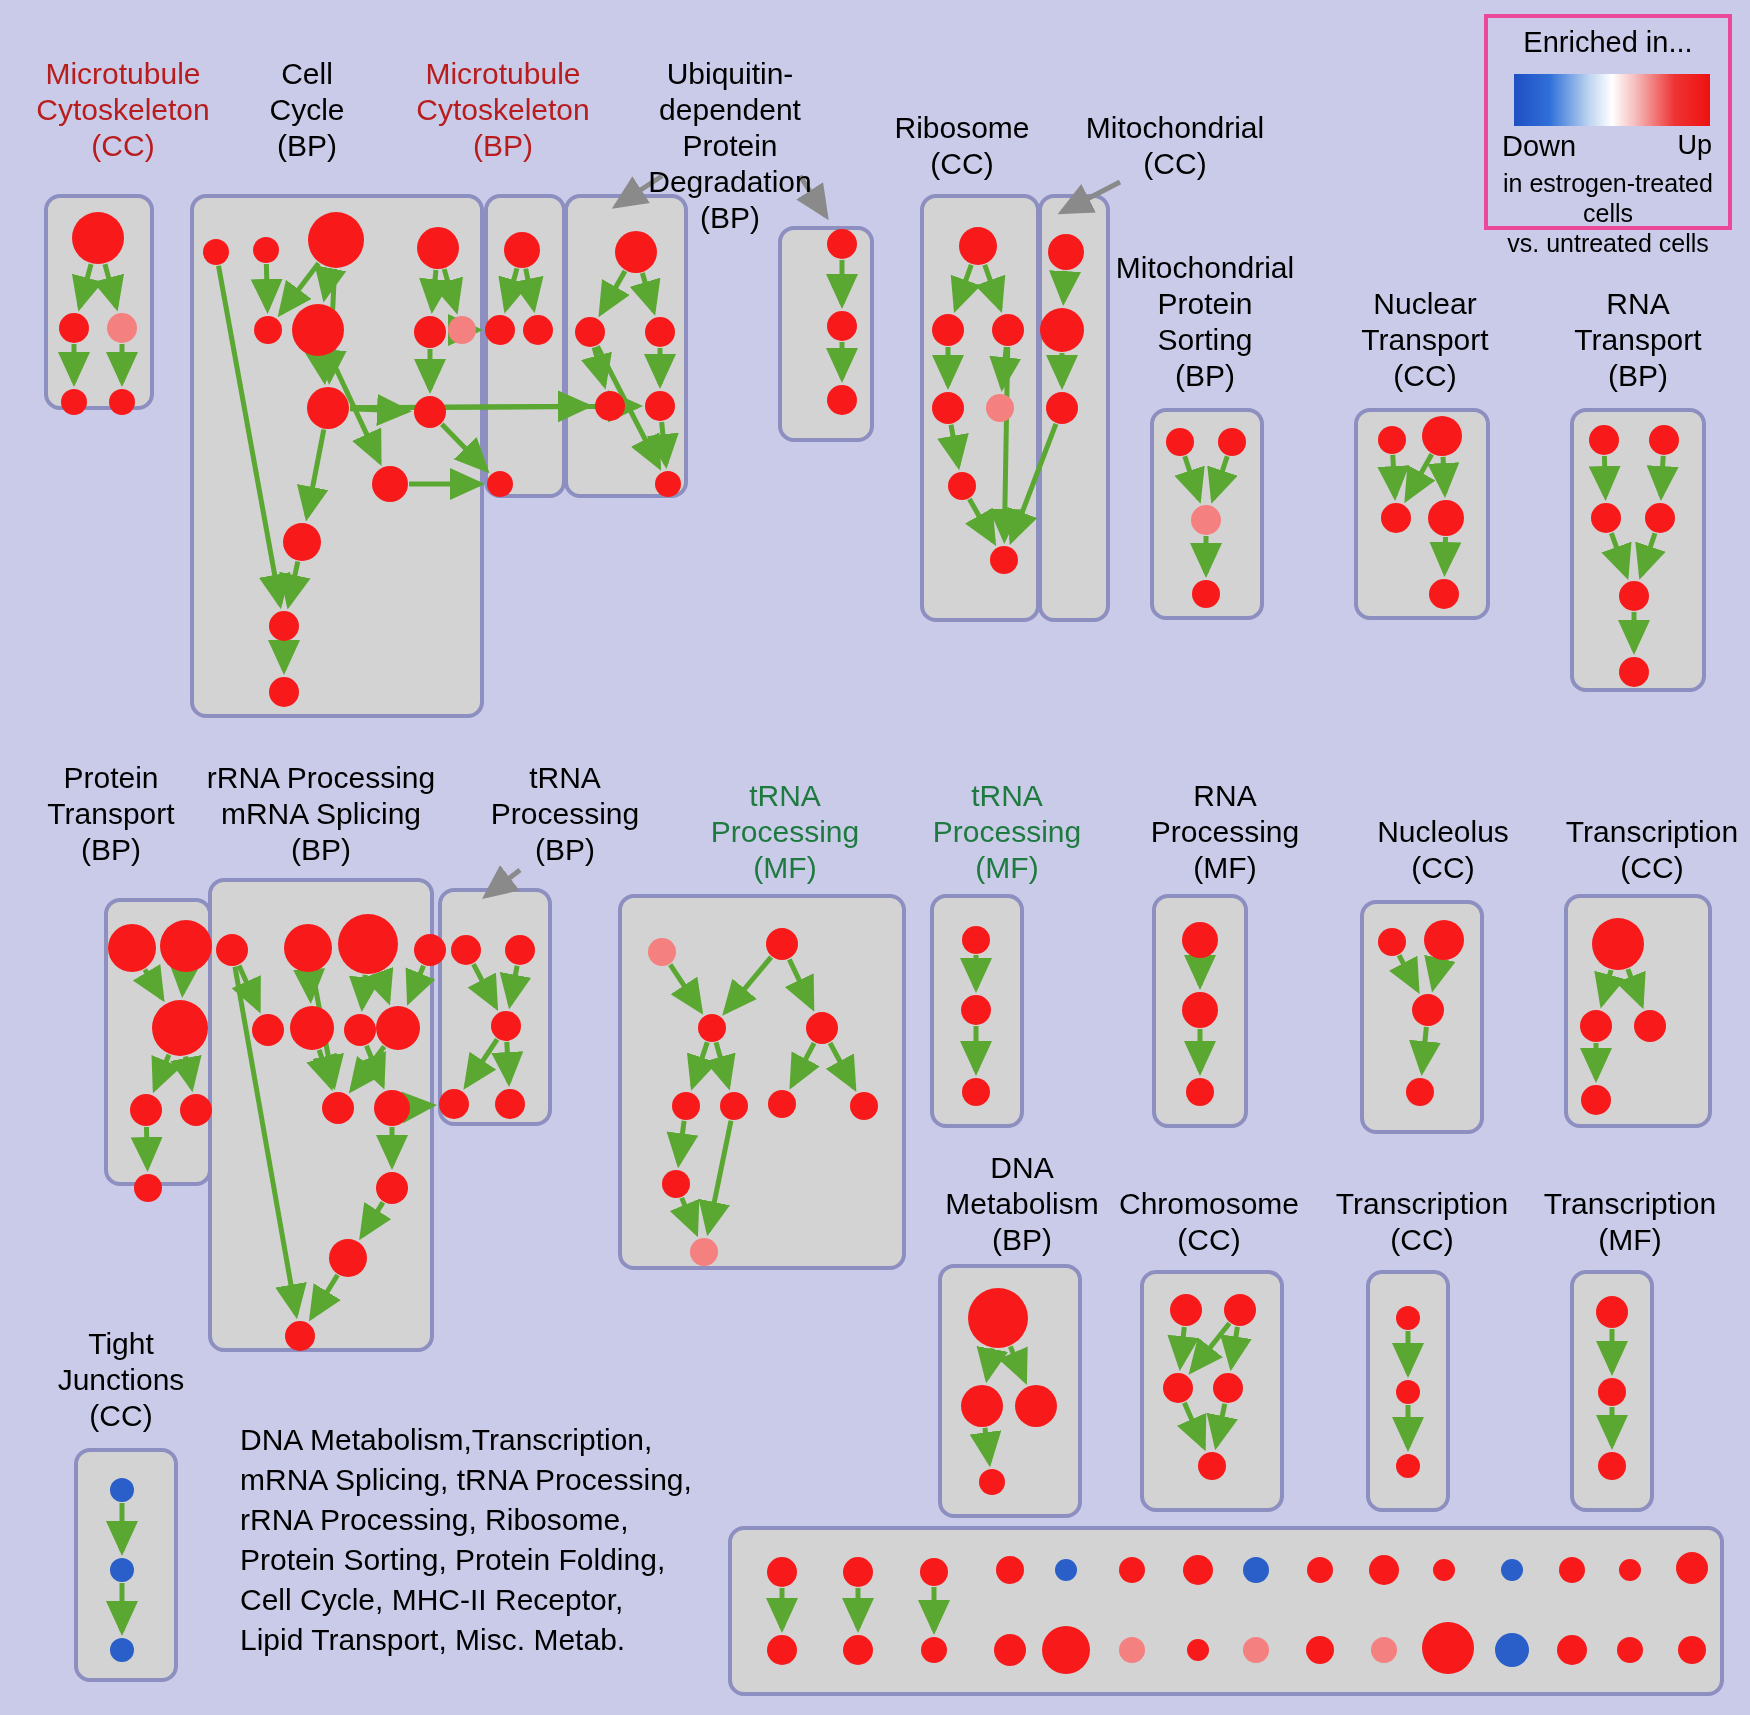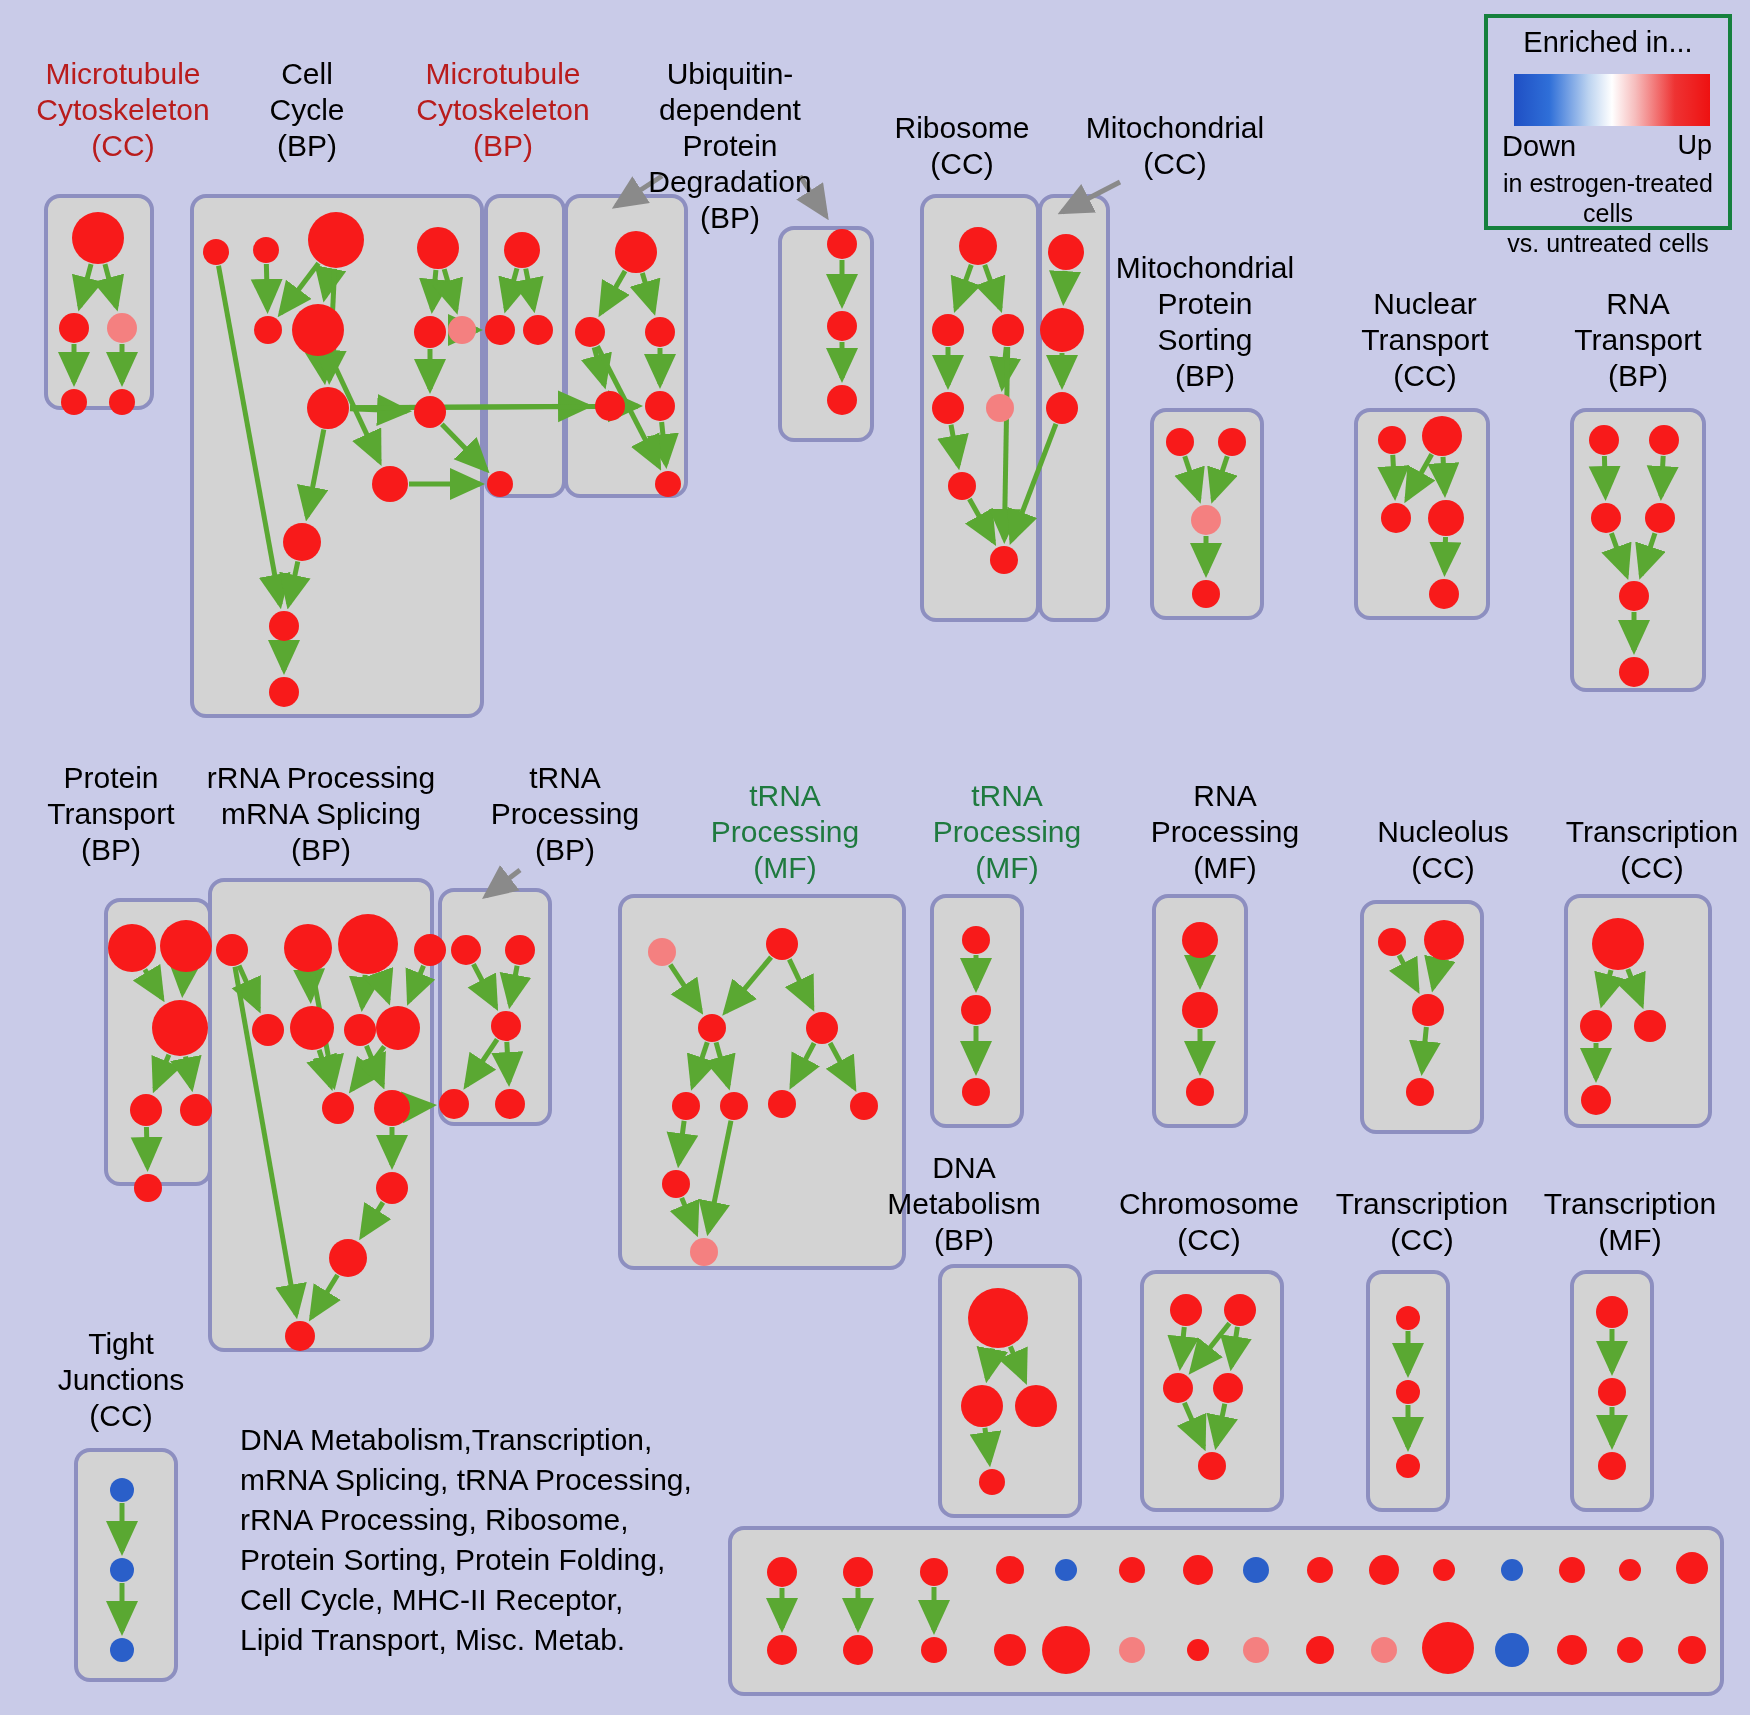--- a/index.html
+++ b/index.html
@@ -20,21 +20,21 @@
     white-space:pre-line;
     font-family:"Liberation Sans", sans-serif;
   }
   .lbl.blue{color:#b91c1c;}
   .lbl.green{color:#1f7a3f;}
   .lbl.left{text-align:left;}
   .legend{
     position:absolute;
     left:1484px;top:14px;width:248px;height:216px;
     background:#c9cbe8;
-    border:4px solid #15803d;
+    border:4px solid #ec4899;
     box-sizing:border-box;
   }
   .legend-title{
     position:absolute;left:0;top:8px;width:100%;
     text-align:center;font-size:29px;color:#000;
   }
   .legend-bar{
     position:absolute;left:26px;top:56px;width:196px;height:52px;
     background:linear-gradient(to right,#1f4fc4 0%,#2f6fd8 18%,#bcd3f0 38%,#ffffff 50%,#f6bcbc 62%,#ee3333 82%,#ee1111 100%);
   }
@@ -407,21 +407,21 @@
     <div class="lbl green" style="left: 912px; top: 778px; width: 190px;">tRNA
 Processing
 (MF)</div>
     <div class="lbl" style="left: 1130px; top: 778px; width: 190px;">RNA
 Processing
 (MF)</div>
     <div class="lbl" style="left: 1348px; top: 814px; width: 190px;">Nucleolus
 (CC)</div>
     <div class="lbl" style="left: 1552px; top: 814px; width: 200px;">Transcription
 (CC)</div>
-    <div class="lbl" style="left: 864px; top: 1150px; width: 200px;">DNA
+    <div class="lbl" style="left: 906px; top: 1150px; width: 200px; padding-left: 16px;">DNA
 Metabolism
 (BP)</div>
     <div class="lbl" style="left: 1104px; top: 1186px; width: 210px;">Chromosome
 (CC)</div>
     <div class="lbl" style="left: 1322px; top: 1186px; width: 200px;">Transcription
 (CC)</div>
     <div class="lbl" style="left: 1530px; top: 1186px; width: 200px;">Transcription
 (MF)</div>
     <div class="lbl" style="left: 36px; top: 1320px; width: 170px; margin-top: 6px;">Tight
 Junctions

